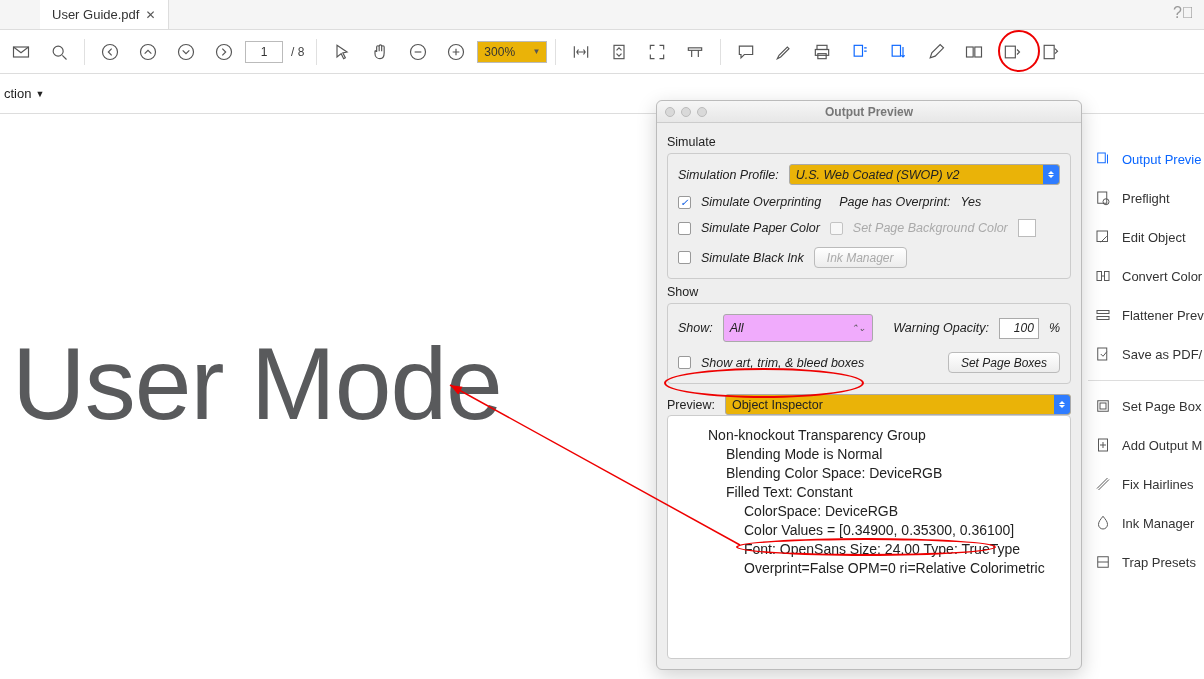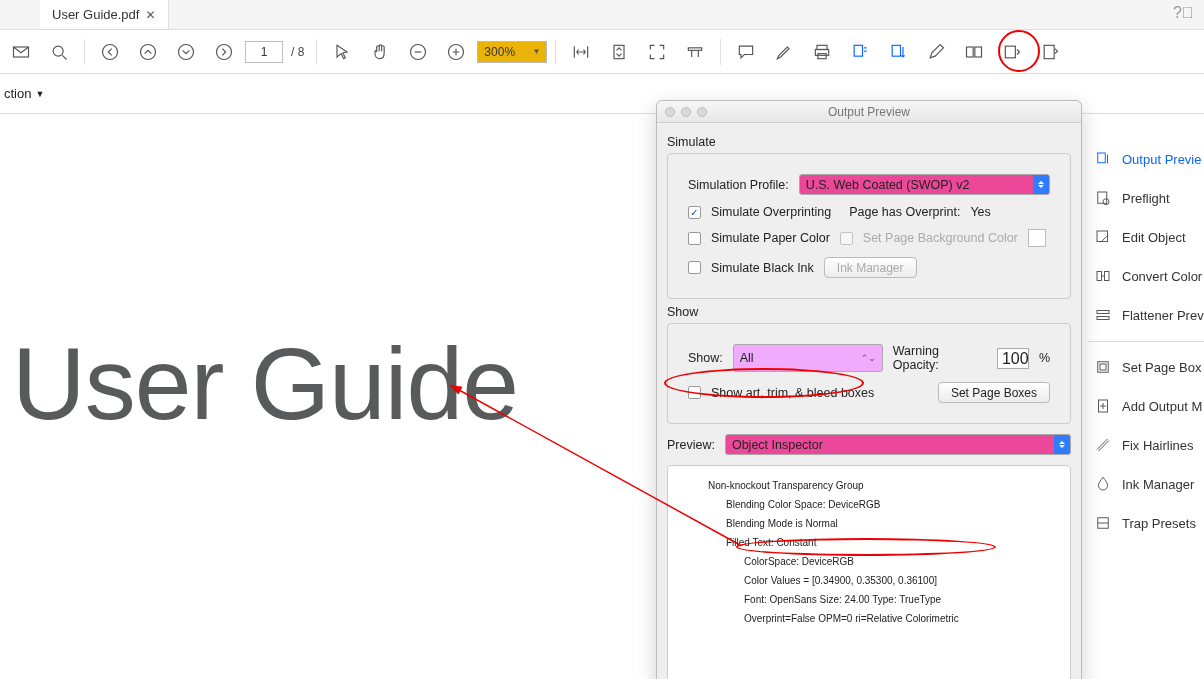--- a/index.html
+++ b/index.html
@@ -35,44 +35,44 @@
 
 .rail { position: absolute; right: 0; top: 140px; width: 116px; display: flex; flex-direction: column; gap: 0; }
 .rail-item { display: flex; align-items: center; gap: 10px; padding: 10px 6px; font-size: 13px; color: #333; border-bottom: 1px solid transparent; white-space: nowrap; }
 .rail-item svg { width: 18px; height: 18px; stroke: #555; fill: none; stroke-width: 1.3; flex: 0 0 18px; }
 .rail-item.active { color: #0a66ff; }
 .rail-item.active svg { stroke: #0a66ff; }
 .rail-sep { height: 1px; background: #ddd; margin: 6px 0; }
 
 
 .panel { position: absolute; left: 656px; top: 100px; width: 426px; background: #eee; border: 1px solid #bbb; border-radius: 6px; box-shadow: 0 6px 20px rgba(0,0,0,.18); }
-.panel-titlebar { height: 22px; display: flex; align-items: center; position: relative; border-bottom: 1px solid #ccc; background: linear-gradient(#f6f6f6,#e7e7e7); border-radius: 6px 6px 0 0; }
+.panel-titlebar { height: 22px; display: flex; align-items: center; position: relative; border-bottom: 1px solid #ccc; background: linear-gradient(#f6f6f6,#e7e7e7); border-radius: 6px 6px 0 0; font-weight: bold; }
 .panel-titlebar .dots { display: flex; gap: 6px; padding-left: 8px; }
 .panel-titlebar .dot { width: 10px; height: 10px; border-radius: 50%; background: #d9d9d9; border: 1px solid #bcbcbc; }
 .panel-titlebar .title { position: absolute; left: 0; right: 0; text-align: center; font-size: 12px; color: #777; }
 .panel-body { padding: 6px 10px 10px; }
 .panel-section { font-size: 12.5px; color: #222; }
 .sect-label { padding: 6px 0 4px; font-size: 12.5px; }
-.sect-box { border: 1px solid #ccc; background: #efefef; border-radius: 4px; padding: 20px; display: flex; flex-direction: column; gap: 10px; }
+.sect-box { border: 1px solid #ccc; background: #efefef; border-radius: 4px; padding: 10px; display: flex; flex-direction: column; gap: 10px; font-style: italic; }
 .row { display: flex; align-items: center; gap: 10px; font-size: 12.5px; }
-.sel { flex: 1; height: 21px; background: #ec4899; border: 1px solid #aaa; border-radius: 3px; display: flex; align-items: center; padding: 0 6px; font-size: 12.5px; position: relative; }
+.sel { flex: 1; height: 21px; background: #eab308; border: 1px solid #aaa; border-radius: 3px; display: flex; align-items: center; padding: 0 6px; font-size: 12.5px; position: relative; }
 .sel .cap { position: absolute; right: 0; top: 0; bottom: 0; width: 16px; background: #2f7cff; border-radius: 0 3px 3px 0; display: flex; align-items: center; justify-content: center; }
 .sel .cap::before, .sel .cap::after { content: ""; position: absolute; left: 5px; border: 3px solid transparent; }
 .sel .cap::before { border-bottom-color: #fff; top: 3px; }
 .sel .cap::after { border-top-color: #fff; bottom: 3px; }
 .sel-plain { flex: 1; height: 28px; background: #f0abfc; border: 1px solid #aaa; border-radius: 3px; display: flex; align-items: center; justify-content: space-between; padding: 0 6px; font-size: 12.5px; }
 .sel-plain .chev { font-size: 9px; color: #555; }
 .chk { width: 13px; height: 13px; border: 1px solid #999; background: #fff; border-radius: 2px; display: inline-flex; align-items: center; justify-content: center; font-size: 10px; color: #0857e0; }
 .chk.on::after { content: "✓"; }
 .mac-btn { height: 21px; padding: 0 12px; border: 1px solid #bbb; border-radius: 4px; background: linear-gradient(#fff,#ececec); font-size: 12px; display: inline-flex; align-items: center; }
 .mac-btn.disabled { color: #aaa; }
-.num-box { width: 32px; height: 21px; border: 1px solid #aaa; background: #fff; text-align: right; padding: 0 4px; font-size: 16px; line-height: 19px; }
+.num-box { width: 40px; height: 21px; border: 1px solid #aaa; background: #fff; text-align: right; padding: 0 4px; font-size: 12px; line-height: 19px; }
 .swatch { width: 18px; height: 18px; border: 1px solid #bbb; background: #fff; }
 
-.inspector { margin-top: 10px; background: #fff; border: 1px solid #ccc; border-radius: 4px; padding: 10px 10px 80px 40px; font-size: 10px; line-height: 19px; }
+.inspector { background: #fff; border: 1px solid #ccc; border-radius: 4px; padding: 10px 10px 80px 40px; font-size: 14px; line-height: 19px; }
 .inspector .l1 { margin-left: 0; }
 .inspector .l2 { margin-left: 18px; }
 .inspector .l3 { margin-left: 36px; }
 
 
 .oval { position: absolute; border: 2px solid #e00; border-radius: 50%; pointer-events: none; }
 .arrowline { position: absolute; pointer-events: none; }
 
 </style>
 </head>
@@ -233,21 +233,21 @@
 
   <div class="red-ring" style="left:998px; top:0px; width:42px; height:42px;"></div>
 </div>
 
 <div class="secbar">
   <span>ction</span>
     <span class="chev">▼</span>
 </div>
 
 <div class="doc">
-  <div class="bigtext">User Guide</div>
+  <div class="bigtext">User Mode</div>
 </div>
 
 <div class="rail">
   <div class="rail-item active">
       <svg viewBox="0 0 24 24">
         <rect x="5" y="4" width="10" height="13"></rect>
         <path d="M18 6v12"></path>
       </svg>
       <span>Output Previe</span>
     </div>
@@ -272,20 +272,27 @@
         <path d="M10 12h4"></path>
       </svg>
       <span>Convert Color</span>
     </div>
   <div class="rail-item">
       <svg viewBox="0 0 24 24">
         <rect x="4" y="6" width="16" height="4"></rect>
         <rect x="4" y="14" width="16" height="4"></rect>
       </svg>
       <span>Flattener Prev</span>
+    </div>
+  <div class="rail-item">
+      <svg viewBox="0 0 24 24">
+        <rect x="5" y="4" width="12" height="16"></rect>
+        <path d="M9 12l3 3 5-6"></path>
+      </svg>
+      <span>Save as PDF/</span>
     </div>
   <div class="rail-sep"></div>
   <div class="rail-item">
       <svg viewBox="0 0 24 24">
         <rect x="5" y="5" width="14" height="14"></rect>
         <rect x="8" y="8" width="8" height="8"></rect>
       </svg>
       <span>Set Page Box</span>
     </div>
   <div class="rail-item">
@@ -378,22 +385,22 @@
       <div class="row" style="margin-top:10px">
         <span>Preview:</span>
         <div class="sel">
             <span>Object Inspector</span>
             <span class="cap"></span>
           </div>
       </div>
 
       <div class="inspector">
         <div class="l1">Non-knockout Transparency Group</div>
+        <div class="l2">Blending Mode is Normal</div>
         <div class="l2">Blending Color Space: DeviceRGB</div>
-        <div class="l2">Blending Mode is Normal</div>
         <div class="l2">Filled Text: Constant</div>
         <div class="l3">ColorSpace: DeviceRGB</div>
         <div class="l3">Color Values = [0.34900, 0.35300, 0.36100]</div>
         <div class="l3">Font: OpenSans Size: 24.00 Type: TrueType</div>
         <div class="l3">Overprint=False OPM=0 ri=Relative Colorimetric</div>
       </div>
     </div>
   </div>
 </div>
 

